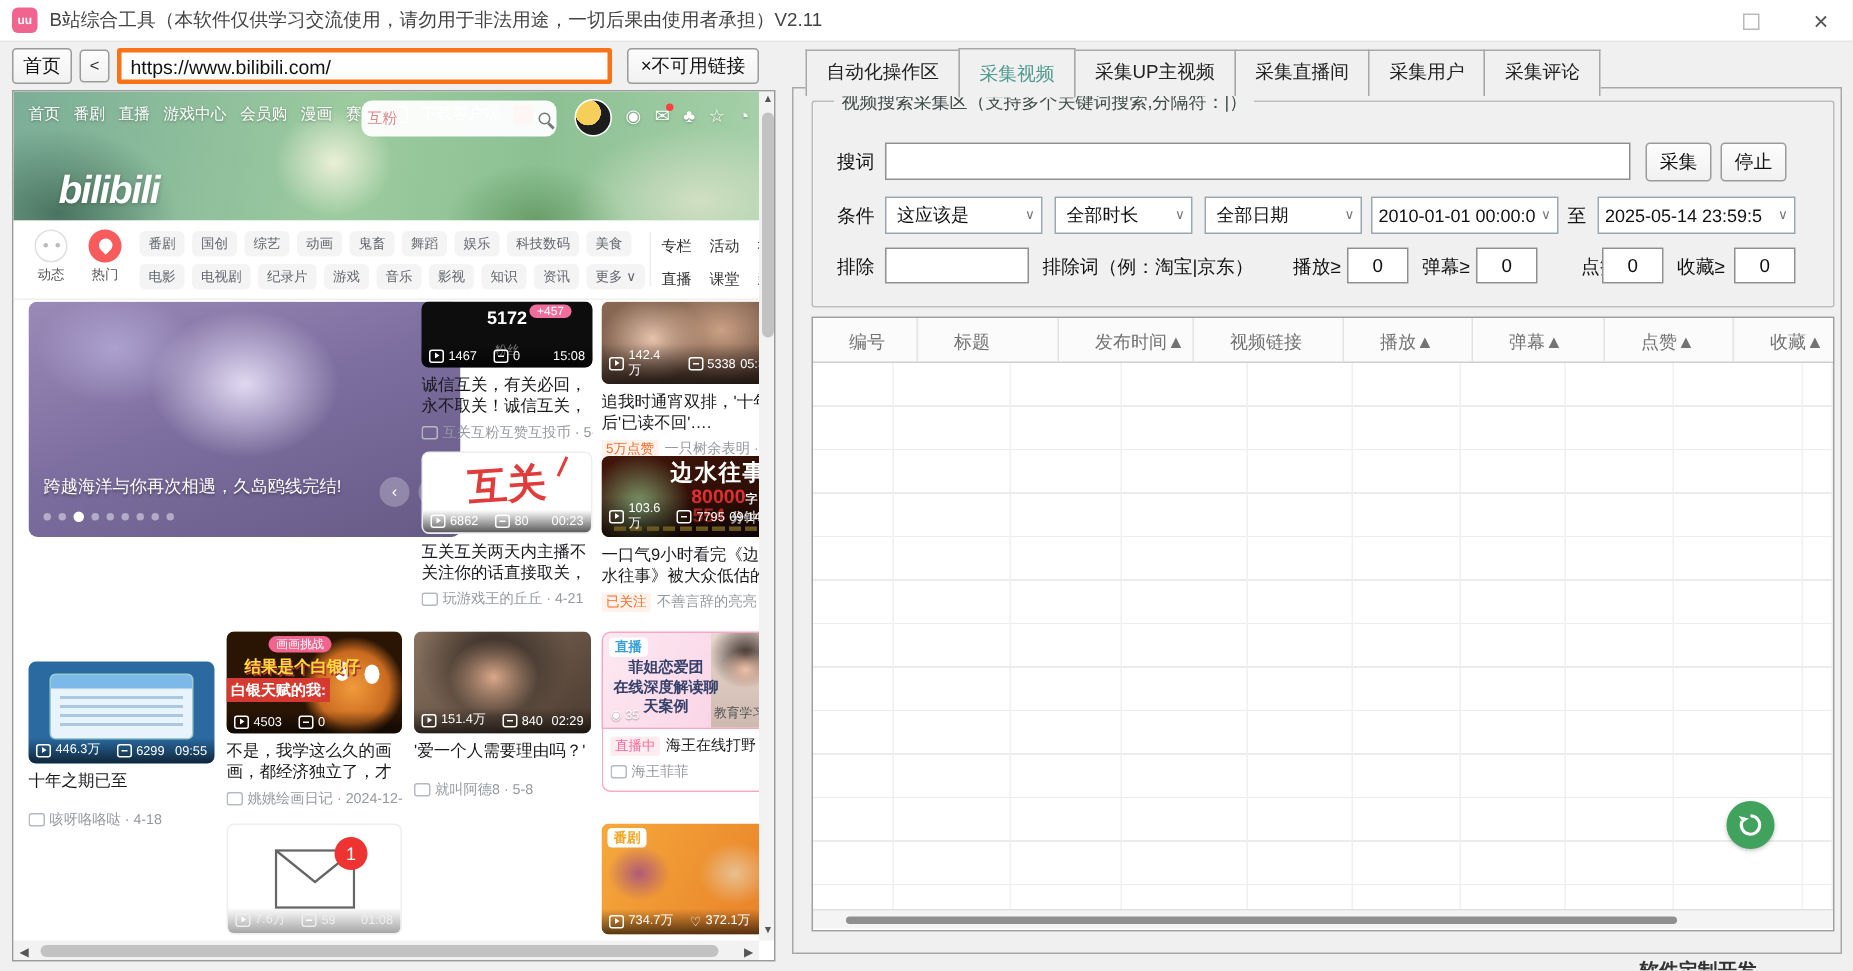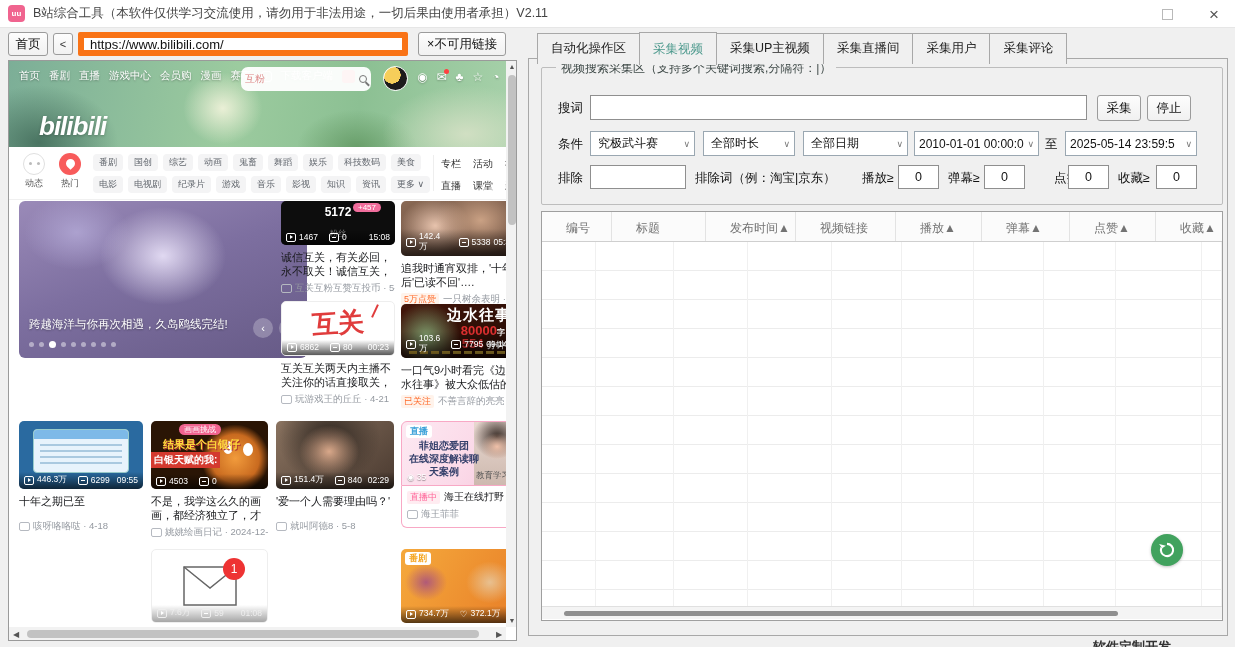--- a/index.html
+++ b/index.html
@@ -13,21 +13,21 @@
   .app-title { margin-left:8px; font-size:12.5px; color:#444; }
   .win-btns { position:absolute; right:0; top:0; height:28px; display:flex; align-items:center; }
   .win-max { width:11px; height:11px; border:1px solid #b9b9b9; margin-right:36px; }
   .win-close { color:#555; font-size:17px; line-height:1; margin-right:16px; }
 
   
   .btn { background:linear-gradient(#fdfdfd,#f1f1f1); border:1px solid #9b9b9b; border-radius:3px; font-size:12.5px; color:#111; display:inline-flex; align-items:center; justify-content:center; }
   .toolbar { position:absolute; left:8px; top:31px; height:26px; display:flex; align-items:center; }
   .tb-home { width:40px; height:24px; }
   .tb-back { width:20px; height:22px; margin-left:5px; font-size:11px; color:#333; }
-  .tb-url { margin-left:5px; width:330px; height:24px; border:6px solid #f97316; border-radius:2px; background:#fff; font-size:13px; padding:0 6px; font-family:"Liberation Sans",sans-serif; color:#111; }
+  .tb-url { margin-left:5px; width:330px; height:24px; border:3px solid #f97316; border-radius:2px; background:#fff; font-size:13px; padding:0 6px; font-family:"Liberation Sans",sans-serif; color:#111; }
   .tb-bad { margin-left:10px; width:88px; height:24px; }
 
   
   .browser { position:absolute; left:8px; top:60px; width:509px; height:581px; border:1px solid #9a9a9a; background:#fff; overflow:hidden; }
   .banner { position:absolute; left:0; top:0; width:497px; height:86px;
      background:
        radial-gradient(55px 50px at 43% 55%, rgba(248,246,224,.85), rgba(248,246,224,0) 72%),
        radial-gradient(120px 70px at 92% 85%, rgba(214,225,198,.9), transparent 70%),
        radial-gradient(110px 80px at 6% 95%, rgba(64,105,88,.85), transparent 72%),
        radial-gradient(80px 50px at 70% 100%, rgba(96,150,96,.8), transparent 75%),
@@ -95,21 +95,21 @@
   .hu-txt { position:absolute; left:0; right:0; top:4px; text-align:center; color:#e03c3c; font-size:26px; font-weight:bold; transform:rotate(-4deg); }
   .hu-stroke { position:absolute; right:18px; top:2px; width:2px; height:14px; background:#e03c3c; transform:rotate(25deg); }
   .t-couple { background:radial-gradient(60px 45px at 70% 35%, #caa184, transparent 75%), radial-gradient(50px 40px at 30% 45%, #e7c3ad, transparent 70%), linear-gradient(150deg,#8a6a55,#5a3f33); height:55px; }
   .t-poster { background:radial-gradient(45px 45px at 22% 60%, #7d9a6b, transparent 75%), linear-gradient(150deg,#43150a,#240b04); height:54px; }
   .poster-title { position:absolute; right:4px; top:2px; color:#fff; font-size:15px; font-weight:bold; letter-spacing:1px; }
   .poster-l2 { position:absolute; right:10px; top:19px; color:#e03030; font-size:13px; font-weight:bold; }
   .poster-l2 small { color:#fff; font-size:8px; }
   .poster-l3 { position:absolute; right:10px; top:32px; color:#e03030; font-size:13px; font-weight:bold; }
   .poster-l3 small { color:#fff; font-size:9px; }
   .poster-sub { position:absolute; left:8px; right:8px; top:47px; height:3px; background:repeating-linear-gradient(90deg,#d9b23c 0 8px, transparent 8px 11px); }
-  .t-shot { background:#2a6aa0; height:68px; }
+  .t-shot { background:#2a6aa0; height:68px;margin-top:20px; }
   .shot-box { position:absolute; left:14px; top:8px; right:14px; height:44px; background:#e8f3fc; border-radius:4px; border:1px solid #9cc; }
   .shot-bar { height:9px; background:#7db9e8; border-radius:3px 3px 0 0; }
   .shot-lines { margin:5px 6px; height:22px; background:repeating-linear-gradient(#aac9e0 0 2px, transparent 2px 6px); }
   .t-clown { background:radial-gradient(40px 40px at 72% 55%, #f19b3c, #c96a1f 60%, #2a1505 85%), #1c1005; height:68px; }
   .clown-eye { position:absolute; width:10px; height:13px; border-radius:50%; background:#fff; }
   .clown-badge { position:absolute; left:28px; top:3px; color:#fff; background:#f0648f; border-radius:7px; font-size:8px; padding:0 5px; }
   .clown-l1 { position:absolute; left:12px; top:16px; color:#ffd83c; font-size:11px; font-weight:bold; text-shadow:1px 1px 0 #a33; }
   .clown-l2 { position:absolute; left:0px; top:31px; color:#fff; background:#d43a2f; font-size:10px; font-weight:bold; padding:1px 3px; }
   .t-actress { background:radial-gradient(40px 35px at 45% 45%, #d9a88a, transparent 75%), radial-gradient(60px 55px at 45% 25%, #2e2620, transparent 85%), linear-gradient(140deg,#8a7360,#4a3a30); height:68px; }
   .t-live { background:linear-gradient(120deg,#fde9f2,#fbd9e8 60%,#f6c9dd); border:1px solid #f8a8c5; border-radius:6px 6px 0 0; height:65px; }
@@ -504,21 +504,21 @@
     <div class="groupbox">
       <div class="grouplegend">视频搜索采集区（支持多个关键词搜索,分隔符：|）</div>
 
       <div class="lbl" style="left:16px; top:32px;">搜词</div>
       <input class="field" style="left: 48px; top: 27px; width: 497px;" value="">
       <button class="btn actbtn" style="left:555px; top:27px;">采集</button>
       <button class="btn actbtn" style="left:605px; top:27px;">停止</button>
 
       <div class="lbl" style="left:16px; top:68px;">条件</div>
       <div class="combo" style="left:48px; top:63px; width:105px;">
-          <span>究极武斗赛</span>
+          <span>这应该是</span>
           <span class="chev">∨</span>
         </div>
       <div class="combo" style="left:161px; top:63px; width:92px;">
           <span>全部时长</span>
           <span class="chev">∨</span>
         </div>
       <div class="combo" style="left:261px; top:63px; width:105px;">
           <span>全部日期</span>
           <span class="chev">∨</span>
         </div>

